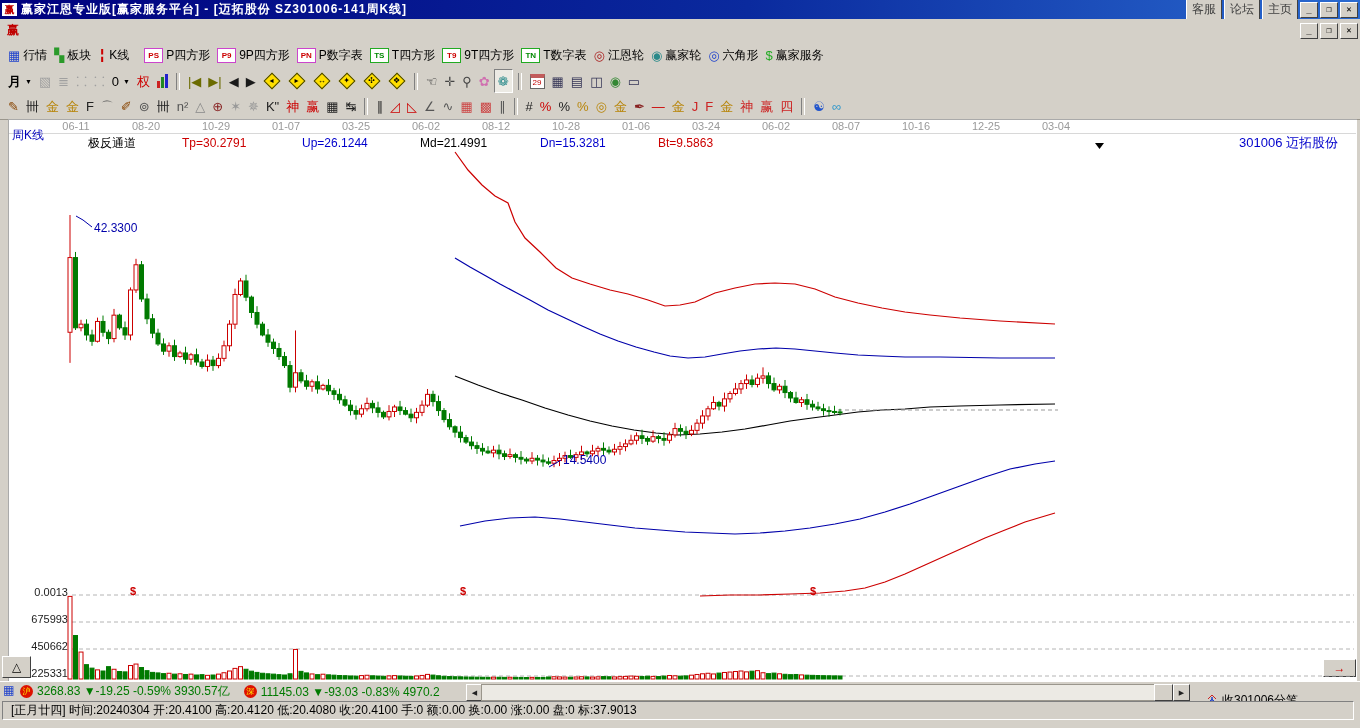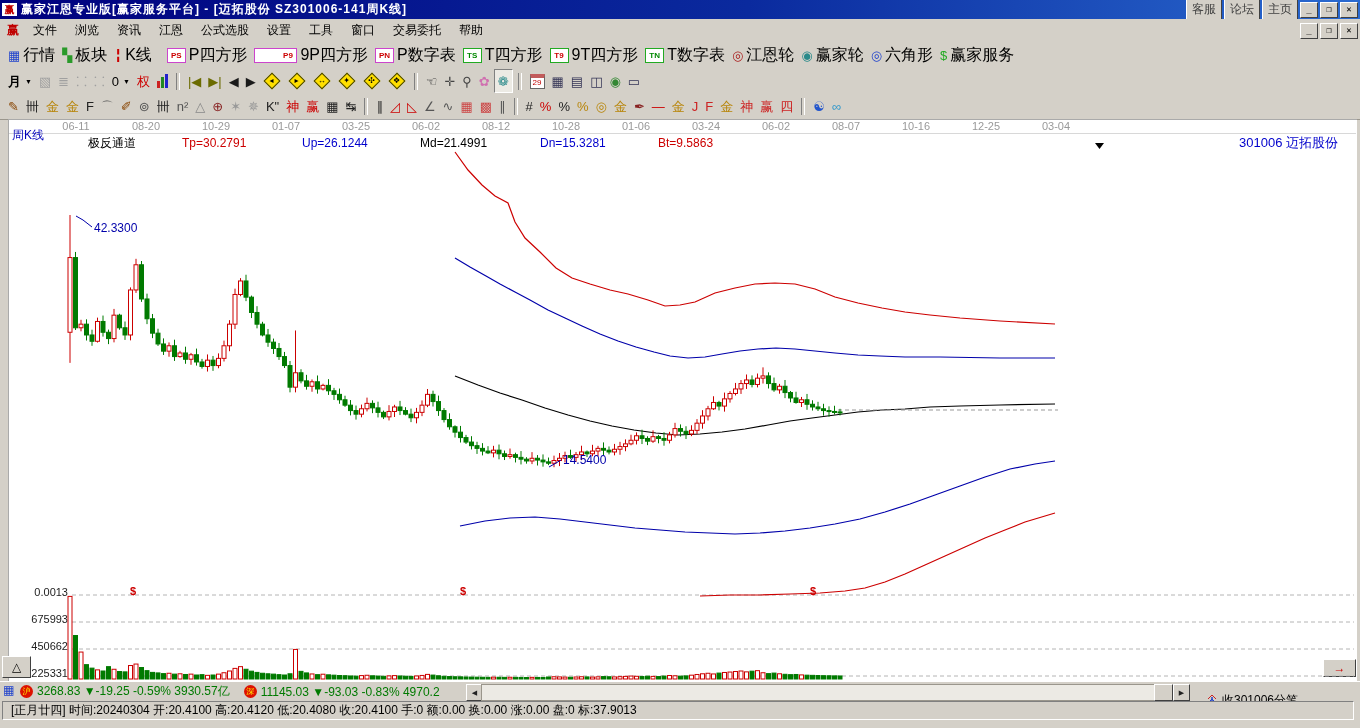--- a/index.html
+++ b/index.html
@@ -24,21 +24,21 @@
   .menu-item{padding:3px 9px;color:#000;white-space:nowrap;}
   
   .toolbar{position:absolute;left:0;right:0;background:#d4d0c8;display:flex;align-items:center;
     border-bottom:1px solid #9a968c;padding-left:5px;gap:1px;}
   #tb1{top:42px;height:26px;}
   #tb2{top:68px;height:26px;}
   #tb3{top:94px;height:25px;}
   .sep{width:2px;height:17px;border-left:1px solid #808080;border-right:1px solid #fff;margin:0 4px;}
   .tbtn{display:flex;align-items:center;gap:3px;padding:0 3px;height:22px;}
   .glyph{font-size:13px;line-height:1;}
-  .lbl{font-size:16px;color:#000;white-space:nowrap;}
+  .lbl{font-size:12px;color:#000;white-space:nowrap;}
   .letterbox{width:17px;height:13px;border:1px solid;font-size:8px;font-weight:bold;
     display:flex;align-items:center;justify-content:center;background:#fff;letter-spacing:0;}
   .drop{font-size:7px;margin-left:1px;color:#000;}
   .diamond{width:18px;height:16px;position:relative;display:flex;align-items:center;justify-content:center;}
   .diamond::before{content:"";position:absolute;width:10px;height:10px;background:#ffdf00;border:1px solid #404000;
     transform:rotate(45deg);}
   .diamond span{position:relative;font-size:8px;color:#000;z-index:1;line-height:1;}
   .cal{width:15px;height:15px;border:1px solid #666;border-top:4px solid #c25b5b;background:#fff;
     font-size:8px;color:#c00000;text-align:center;line-height:10px;box-sizing:border-box;}
   .bars-icon{display:flex;align-items:flex-end;gap:1px;height:14px;}
@@ -84,32 +84,20 @@
       <span id="winbtns1" style="display: flex; gap: 2px;">
           <span class="winbtn">_</span>
           <span class="winbtn">❐</span>
           <span class="winbtn">✕</span>
         </span>
     </span>
   </div>
 
   <div class="menubar">
     <span class="micon">赢</span>
-    <span id="menuitems" style="display:flex;">
-        <span class="menu-item">文件</span>
-        <span class="menu-item">浏览</span>
-        <span class="menu-item">资讯</span>
-        <span class="menu-item">江恩</span>
-        <span class="menu-item">公式选股</span>
-        <span class="menu-item">设置</span>
-        <span class="menu-item">工具</span>
-        <span class="menu-item">窗口</span>
-        <span class="menu-item">交易委托</span>
-        <span class="menu-item">帮助</span>
-      </span>
     <span class="tb-right" id="winbtns2" style="margin-right: 2px; display: flex; gap: 2px;">
         <span class="winbtn">_</span>
         <span class="winbtn">❐</span>
         <span class="winbtn">✕</span>
       </span>
   </div>
 
   <div class="toolbar" id="tb1">
       <span class="tbtn">
         <span class="glyph" style="color: rgb(34, 68, 204);">▦</span>
@@ -121,21 +109,21 @@
       </span>
       <span class="tbtn">
         <span class="glyph" style="color: rgb(204, 0, 0);">╏</span>
         <span class="lbl">K线</span>
       </span>
       <span class="tbtn">
         <span class="letterbox" style="border-color: rgb(204, 68, 204); color: rgb(204, 0, 0); margin-left: 8px;">PS</span>
         <span class="lbl">P四方形</span>
       </span>
       <span class="tbtn">
-        <span class="letterbox" style="border-color: rgb(204, 68, 204); color: rgb(204, 0, 0); padding-left: 24px;">P9</span>
+        <span class="letterbox" style="border-color: rgb(204, 68, 204); color: rgb(204, 0, 0);">P9</span>
         <span class="lbl">9P四方形</span>
       </span>
       <span class="tbtn">
         <span class="letterbox" style="border-color: rgb(204, 68, 204); color: rgb(204, 0, 0);">PN</span>
         <span class="lbl">P数字表</span>
       </span>
       <span class="tbtn">
         <span class="letterbox" style="border-color: rgb(34, 170, 34); color: rgb(0, 136, 0); text-align: center;">TS</span>
         <span class="lbl">T四方形</span>
       </span>

